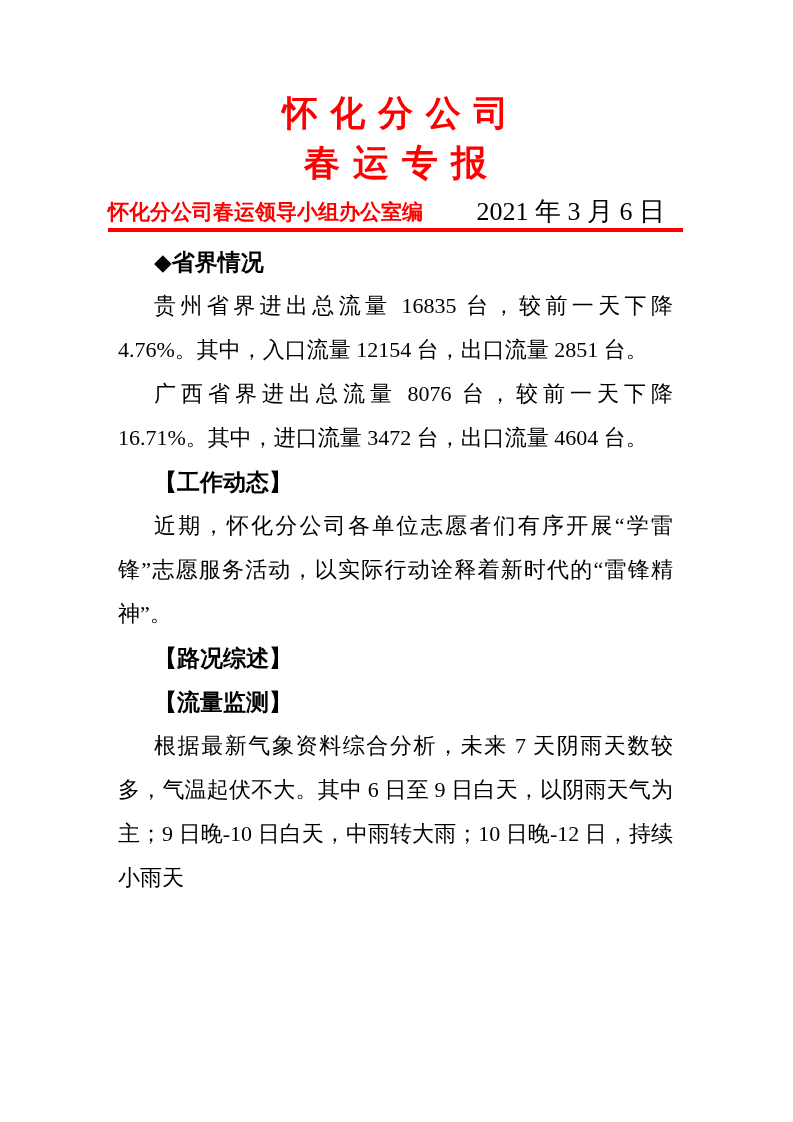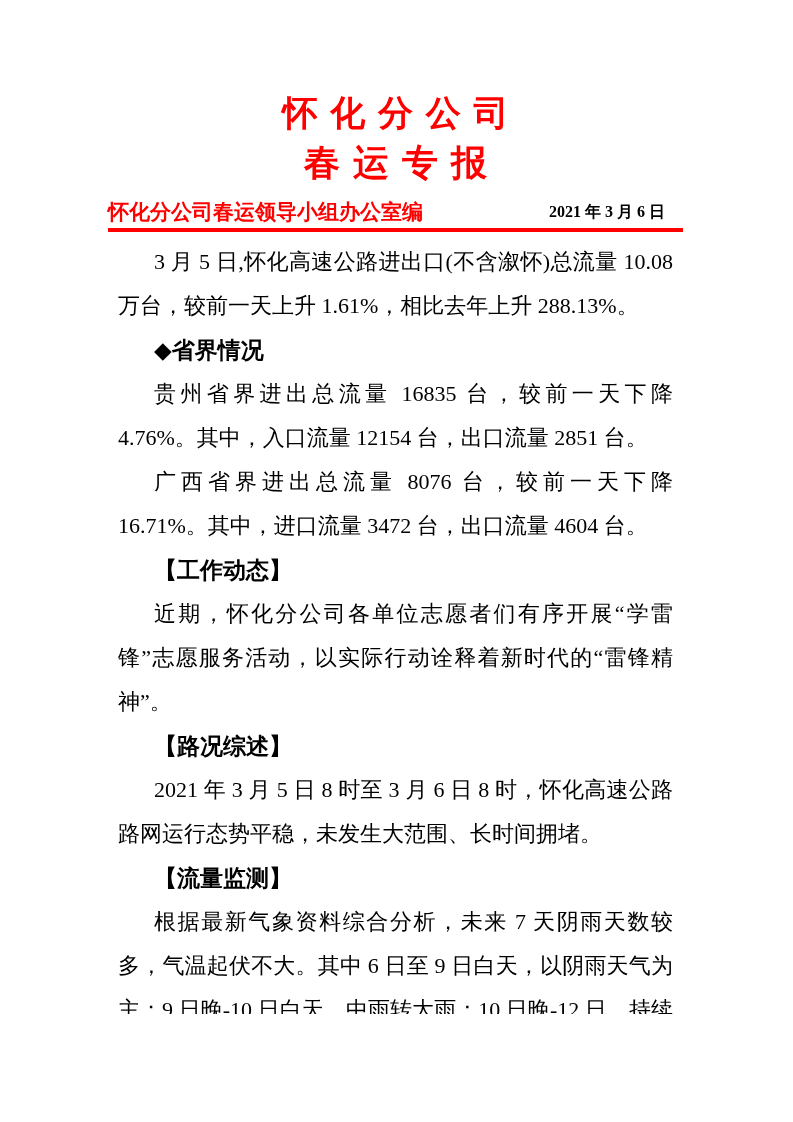--- a/index.html
+++ b/index.html
@@ -57,22 +57,22 @@
   }
   .issuer {
     font-family: "Liberation Sans", "DejaVu Sans", sans-serif;
     font-weight: bold;
     font-size: 21px;
     line-height: 28px;
     color: #fe0000;
   }
   .date {
     font-family: "Liberation Serif", "DejaVu Serif", serif;
-    font-weight: bold;
-    font-size: 16px;
+    font-weight: normal;
+    font-size: 26px;
     line-height: 28px;
     color: #000000;
     margin-right: 18px;
   }
   .rule {
     height: 4px;
     background: #fe0000;
     margin-top: 2px;
   }
   .doc-body {
@@ -110,30 +110,28 @@
 
     <div class="header-row">
       <span class="issuer">怀化分公司春运领导小组办公室编</span>
       <span class="date">2021 年 3 月 6 日</span>
     </div>
 
     <div class="rule"></div>
 
     <div class="doc-body">
 
-      <p>3 月 5 日,怀化高速公路进出口(不含溆怀)总流量 10.08 万台，较前一天上升 1.61%，相比去年上升 288.13%。</p>
 
       <div class="heading">◆省界情况</div>
       <p>贵州省界进出总流量 16835 台，较前一天下降 4.76%。其中，入口流量 12154 台，出口流量 2851 台。</p>
       <p>广西省界进出总流量 8076 台，较前一天下降 16.71%。其中，进口流量 3472 台，出口流量 4604 台。</p>
 
       <div class="heading">【工作动态】</div>
       <p>近期，怀化分公司各单位志愿者们有序开展“学雷锋”志愿服务活动，以实际行动诠释着新时代的“雷锋精神”。</p>
 
       <div class="heading">【路况综述】</div>
-      <p>2021 年 3 月 5 日 8 时至 3 月 6 日 8 时，怀化高速公路路网运行态势平稳，未发生大范围、长时间拥堵。</p>
 
       <div class="heading">【流量监测】</div>
       <p>根据最新气象资料综合分析，未来 7 天阴雨天数较多，气温起伏不大。其中 6 日至 9 日白天，以阴雨天气为主；9 日晚-10 日白天，中雨转大雨；10 日晚-12 日，持续小雨天</p>
 
     </div>
   </div>
 </div>
 
 </body></html>

